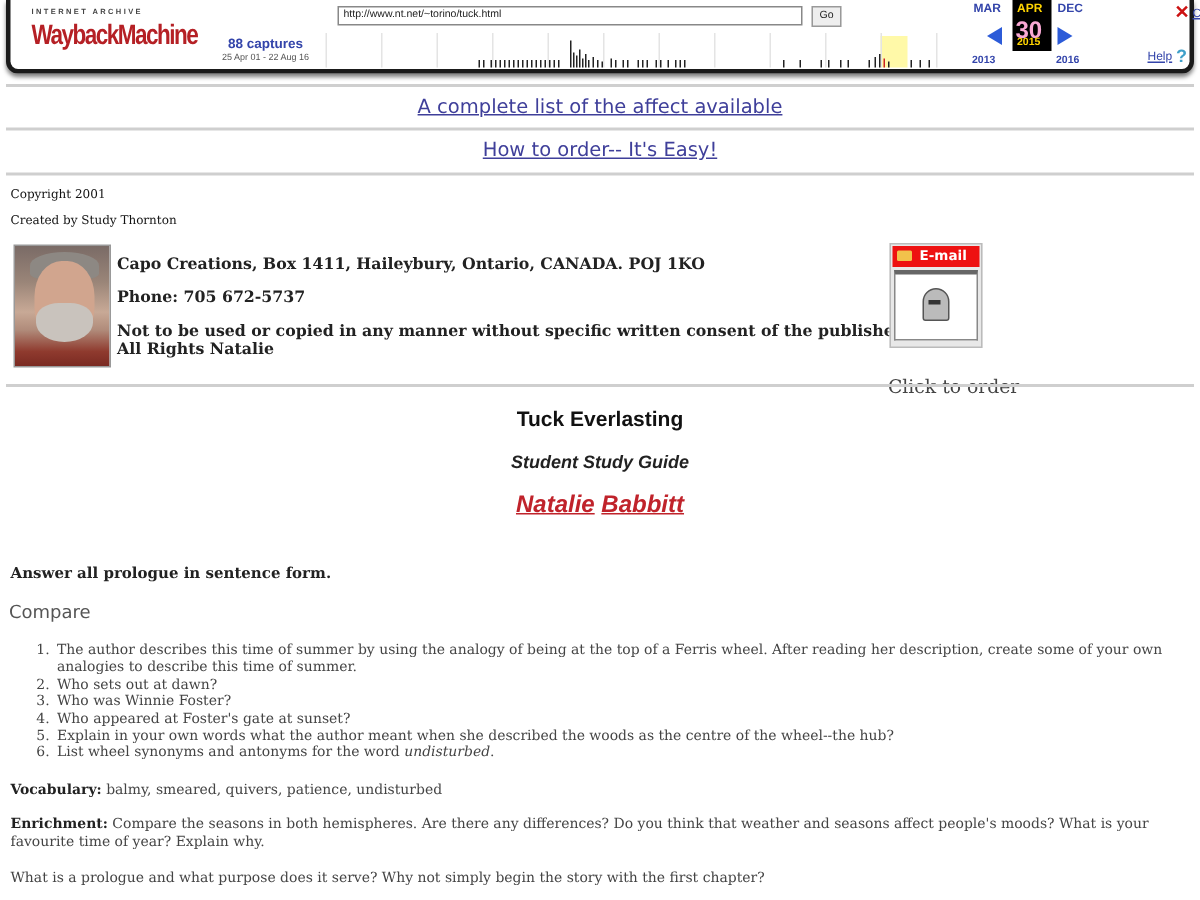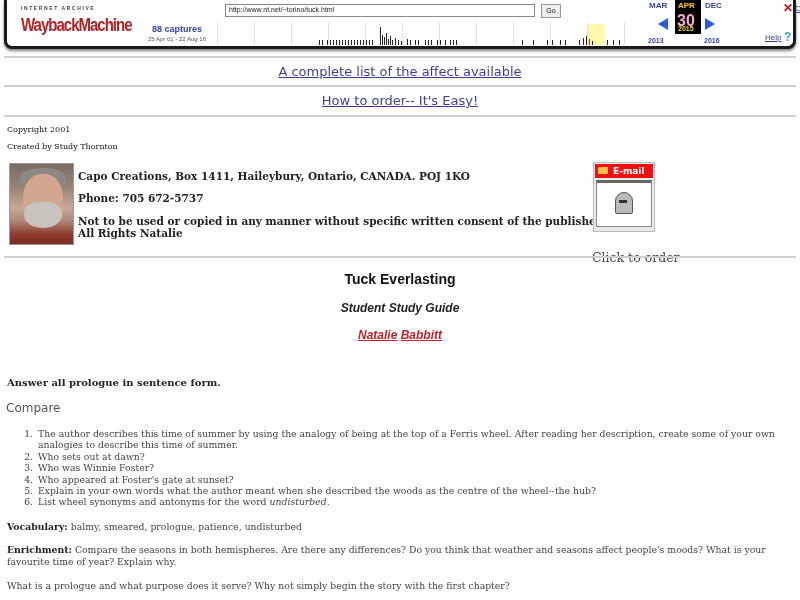--- a/index.html
+++ b/index.html
@@ -69,21 +69,21 @@
   .email-head { position:absolute; left: 1px; top: 1px; width: 58px; height: 14px; background: #ee1111; color: #fff; font-family:"DejaVu Sans", sans-serif; font-size: 9px; font-weight: bold; padding-left: 18px; line-height: 14px; }
   .email-head .folder { position:absolute; left: 3px; top: 3px; width: 10px; height: 7px; background: #f2c24b; border-radius: 1px; }
   .email-body { position:absolute; left: 2px; top: 17px; width: 56px; height: 47px; background:#fff; border: 1px solid #888; border-top: 3px solid #666; }
   .mailbox { position:absolute; left: 18px; top: 9px; width: 18px; height: 22px; border-radius: 9px 9px 2px 2px; background: #bbb; border: 1px solid #555; }
   .mailbox .slot { position:absolute; left: 3px; top: 7px; width: 8px; height: 3px; background:#333; }
   .click-order { position: absolute; left: 592px; top: 232px; font-family: "DejaVu Serif", serif; font-size: 12.5px; color: #444; margin-top: 18px; }
 
   .title { position: absolute; left: 0; width: 800px; text-align: center; font-family: "Liberation Sans", sans-serif; }
   .t1 { top: 271px; font-size: 14px; font-weight: bold; color: #111; }
   .t2 { top: 301px; font-size: 12px; font-style: italic; font-weight: bold; color: #222; }
-  .t3 { top: 328px; font-size: 12px; font-style: italic; font-weight: bold; }
+  .t3 { top: 328px; font-size: 16px; font-style: italic; font-weight: bold; }
   .t3 a { color: #c0232b; text-decoration: underline; }
 
   .instr { position:absolute; left: 7px; top: 377px; font-size: 10px; font-weight: bold; color:#222; }
   .prologue { position:absolute; left: 6px; top: 401px; font-family: "DejaVu Sans", sans-serif; font-size: 12px; color:#555; }
 
   ol.qs { position:absolute; left: 18px; top: 428px; width: 780px; margin: 0; padding-left: 18px; font-size: 9.3px; color: #444; line-height: 11.4px; }
   ol.qs li { padding-left: 2px; }
 
   .para { position:absolute; left: 7px; font-size: 9.3px; color:#444; line-height: 12px; width: 790px; }
   .para b { color:#222;margin-top:44px; }
@@ -247,18 +247,18 @@
 <ol class="qs">
   <li>The author describes this time of summer by using the analogy of being at the top of a Ferris wheel.  After reading her description, create some of your own analogies to describe this time of summer.</li>
   <li>Who sets out at dawn?</li>
   <li>Who was Winnie Foster?</li>
   <li>Who appeared at Foster's gate at sunset?</li>
   <li>Explain in your own words what the author meant when she described the woods as the centre of the wheel--the hub?</li>
   <li><span>List wheel synonyms and antonyms for the word </span><i>undisturbed</i><span>.</span></li>
 </ol>
 
 <div class="para" style="top:521px">
-  <b>Vocabulary:</b><span> balmy, smeared, prologue, patience, undisturbed</span>
+  <b>Vocabulary:</b><span> balmy, smeared, quivers, patience, undisturbed</span>
 </div>
 <div class="para" style="top:544px">
   <b>Enrichment:</b><span> Compare the seasons in both hemispheres.  Are there any differences?  Do you think that weather and seasons affect people's moods?  What is your favourite time of year?  Explain why.</span>
 </div>
 <div class="para" style="top:580px">What is a prologue and what purpose does it serve?  Why not simply begin the story with the first chapter?</div>
 
 </body></html>

